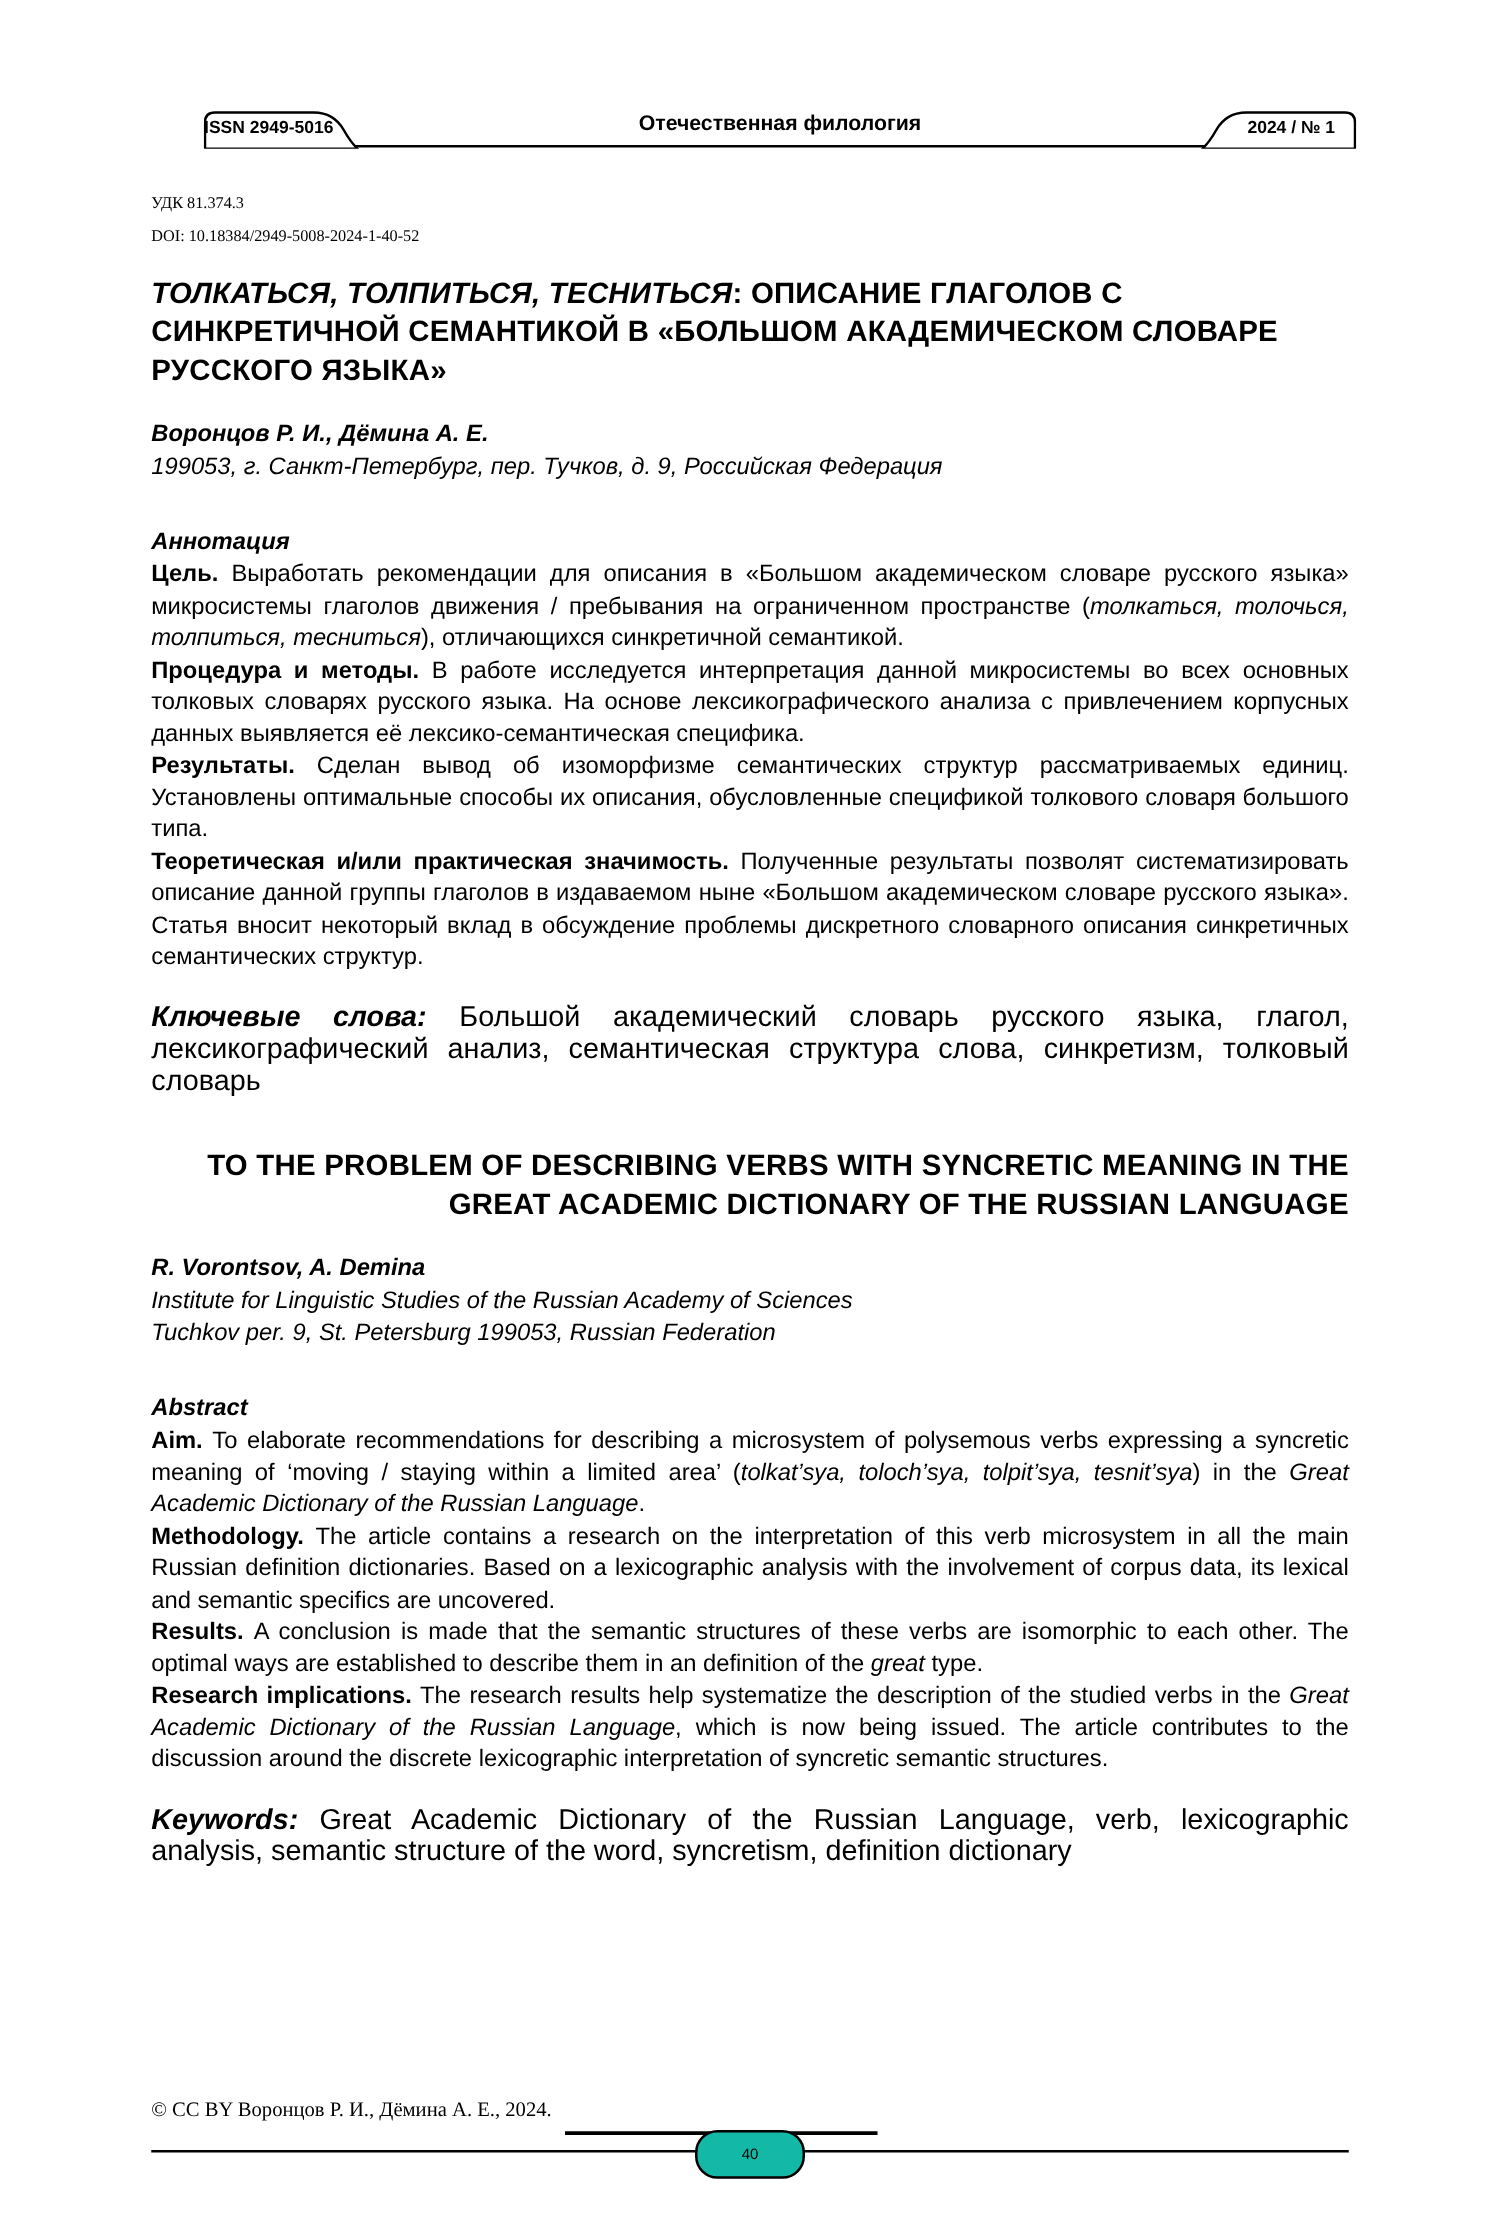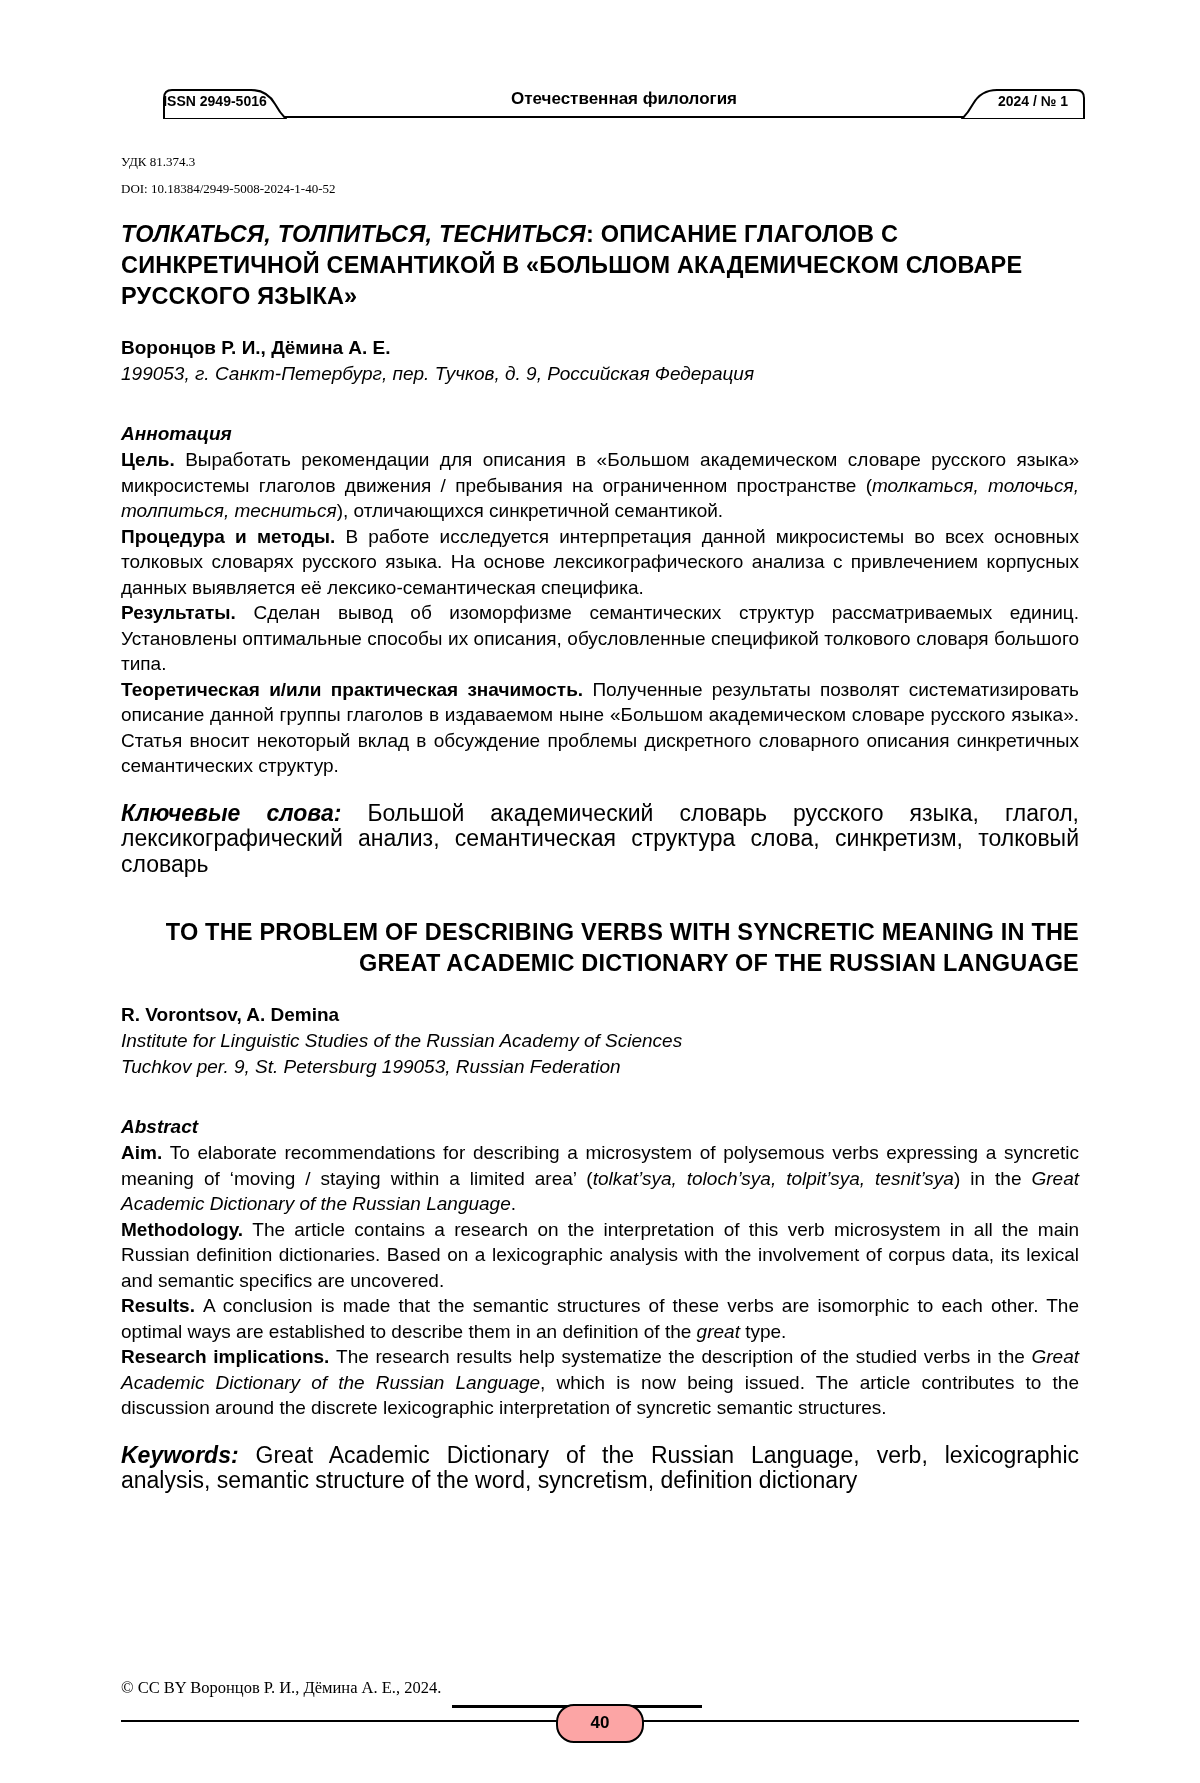--- a/index.html
+++ b/index.html
@@ -40,21 +40,21 @@
 
   
   .meta-block { margin-top: 30px; font-family: "Liberation Serif", serif; font-size: 13px; line-height: 27px; }
 
   
   .article-title {
     margin-top: 17px;
     font-size: 23.5px; font-weight: bold; line-height: 31px;
     letter-spacing: 0.2px;
   }
-  .authors { margin-top: 23px; font-size: 19px; font-weight: bold; line-height: 26px; }
+  .authors { margin-top: 23px; font-size: 19px; font-weight: bold; font-style: italic; line-height: 26px; }
   .affiliation { font-size: 19px; font-style: italic; line-height: 26px; }
 
   .abstract-heading { margin-top: 34px; font-size: 19px; font-weight: bold; font-style: italic; line-height: 26px; }
   .abstract-block { margin-top: 0; }
   .para { margin: 0; font-size: 19px; line-height: 25.5px; text-align: justify; }
   .keywords { margin-top: 22px; font-size: 23px; line-height: 25.5px; text-align: justify; }
 
   .run-normal {}
   .run-bold { font-weight: bold; }
   .run-italic { font-style: italic; }
@@ -62,24 +62,24 @@
 
   
   .footer { position: absolute; left: 121px; right: 121px; top: 1678px; }
   .copyright { font-family: "Liberation Serif", serif; font-size: 16.5px; margin: 0; }
   .footnote-rule { margin-top: 7px; margin-left: 331px; width: 250px; height: 2.5px; background: #000; }
   .footer-line { position: relative; margin-top: 12px; border-top: 2.5px solid #000; }
   .page-number-badge {
     position: absolute; left: 50%; top: -18px;
     transform: translateX(-50%);
     width: 84px; height: 35px;
-    background: #fca5a5;
+    background: #14b8a6;
     border: 2.5px solid #000; border-radius: 18px;
     display: flex; align-items: center; justify-content: center;
-    font-weight: bold; font-size: 17px;
+    font-weight: normal; font-size: 12px;
   }
 </style>
 </head>
 <body>
 
 <div class="page">
   <div class="content">
 
     <header class="journal-header">
       <div class="tab tab-left">

